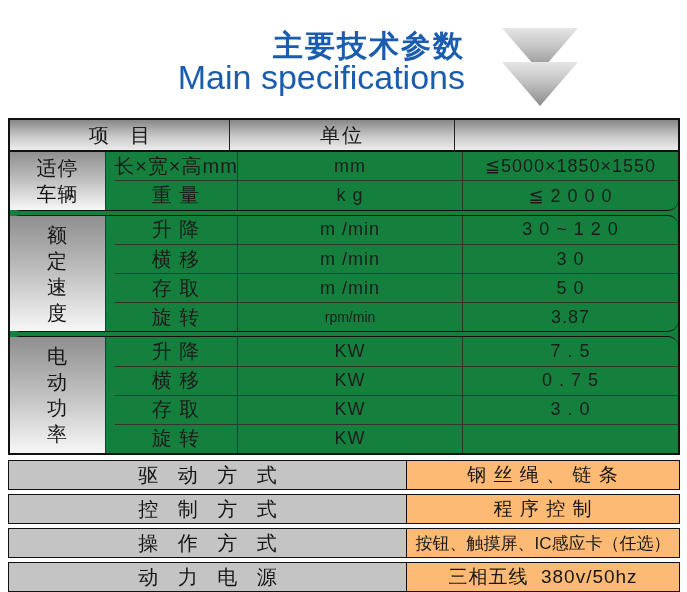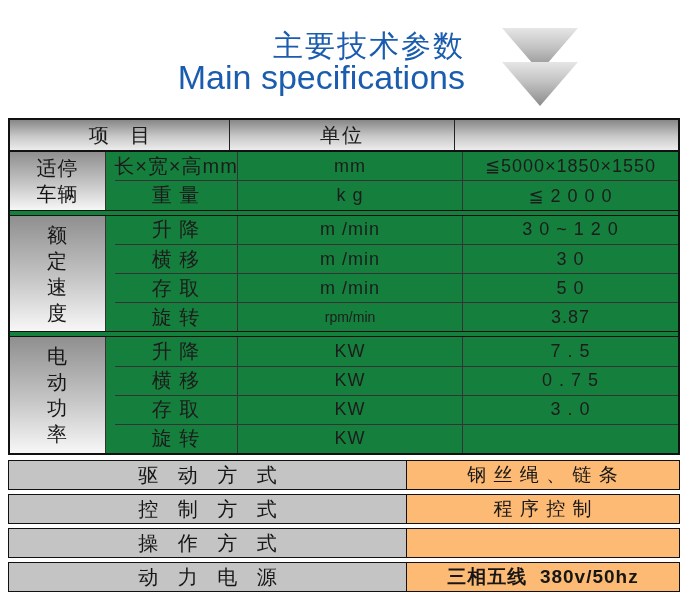--- a/index.html
+++ b/index.html
@@ -5,21 +5,21 @@
   * { margin:0; padding:0; box-sizing:border-box; }
   html,body { background:#ffffff; }
   .page {
     position:relative; width:687px; height:592px; background:#fff;
     font-family:"Liberation Sans","DejaVu Sans",sans-serif; color:#1c1c1c;
     overflow:hidden;
   }
   
   .title-cn {
     position:absolute; top:26px; right:222px;
-    font-size:30px; font-weight:normal; letter-spacing:2px;
+    font-size:30px; font-weight:bold; letter-spacing:2px;
     color:#1a5cad; white-space:nowrap;
   }
   .title-en {
     position:absolute; top:58px; right:222px;
     font-size:34px; font-weight:normal; letter-spacing:0px;
     color:#1a5cad; white-space:nowrap;
   }
   .chevron { position:absolute; left:502px; top:28px; width:78px; height:78px; }
   .chevron .tri {
     position:absolute; left:0; width:76px; height:44px; display:block;
@@ -39,21 +39,21 @@
     height:32px; flex:none; display:flex;
     background:linear-gradient(180deg,#878787 0%,#c9c9c9 55%,#ececec 100%);
     border-bottom:2px solid #111;
   }
   .th { display:flex; align-items:center; justify-content:center;
         font-size:20px; color:#1a1a1a; }
   .th-item  { width:220px; border-right:1px solid #222; letter-spacing:8px; padding-left:8px; }
   .th-unit  { width:225px; border-right:1px solid #222; letter-spacing:2px; }
   .th-value { flex:1; letter-spacing:2px; }
 
-  .section { display:flex; }
+  .section { display:flex;border-radius:10px; }
   .section + .section { margin-top:4px; border-top:1px solid #111; }
   .sec-1 { flex:2; border-bottom:1px solid #111; }
   .sec-2 { flex:4; border-bottom:1px solid #111; }
   .sec-3 { flex:4; }
   .group-cell {
     width:96px; flex:none; border-right:1px solid #333;
     background:linear-gradient(180deg,#8f8f8f 0%,#c6c6c6 55%,#f7f7f7 100%);
     display:flex; align-items:center; justify-content:center;
     font-size:20px; line-height:26px; letter-spacing:1px;
     white-space:pre-line; text-align:center; color:#161616;
@@ -76,21 +76,21 @@
   .bar-label {
     width:398px; flex:none; background:#c4c4c4; border-right:1.5px solid #111;
     display:flex; align-items:center; justify-content:center;
     font-size:20px; letter-spacing:7px; padding-left:7px; color:#161616; white-space:pre;
   }
   .bar-value {
     flex:1; display:flex; align-items:center; justify-content:center;
     font-size:19px; letter-spacing:1px; white-space:pre; color:#161616;
   }
   .bar-value.long { font-size:17px; letter-spacing:0; }
-  .bar-value.bold { font-weight:bold; font-size:19px; }
+  .bar-value.bold { font-weight:normal; font-size:19px; }
 </style>
 </head>
 <body>
 
 <div class="page">
 
   <div class="title-cn">主要技术参数</div>
   <div class="title-en">Main specifications</div>
   <div class="chevron">
     <span class="tri t1"></span>
@@ -184,20 +184,21 @@
     <div class="bar">
       <div class="bar-label">驱 动 方 式</div>
       <div class="bar-value">钢 丝 绳 、 链 条</div>
     </div>
     <div class="bar">
       <div class="bar-label">控 制 方 式</div>
       <div class="bar-value">程 序 控 制</div>
     </div>
     <div class="bar">
       <div class="bar-label">操 作 方 式</div>
+      <div class="bar-value long">按钮、触摸屏、IC感应卡（任选）</div>
     </div>
     <div class="bar">
       <div class="bar-label">动 力 电 源</div>
       <div class="bar-value bold">三相五线  380v/50hz</div>
     </div>
   </div>
 
 </div>
 
 </body></html>

